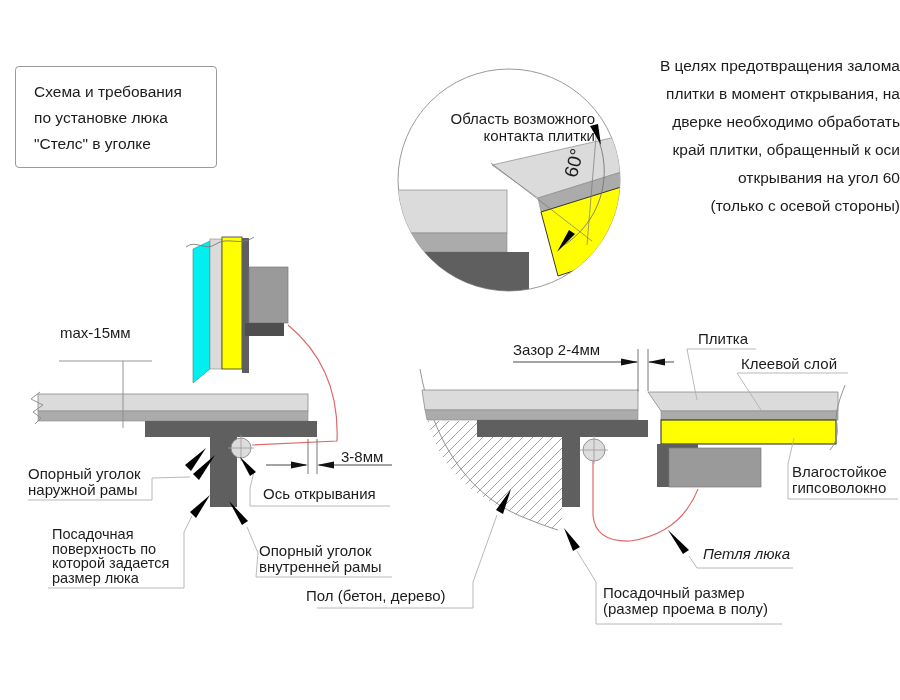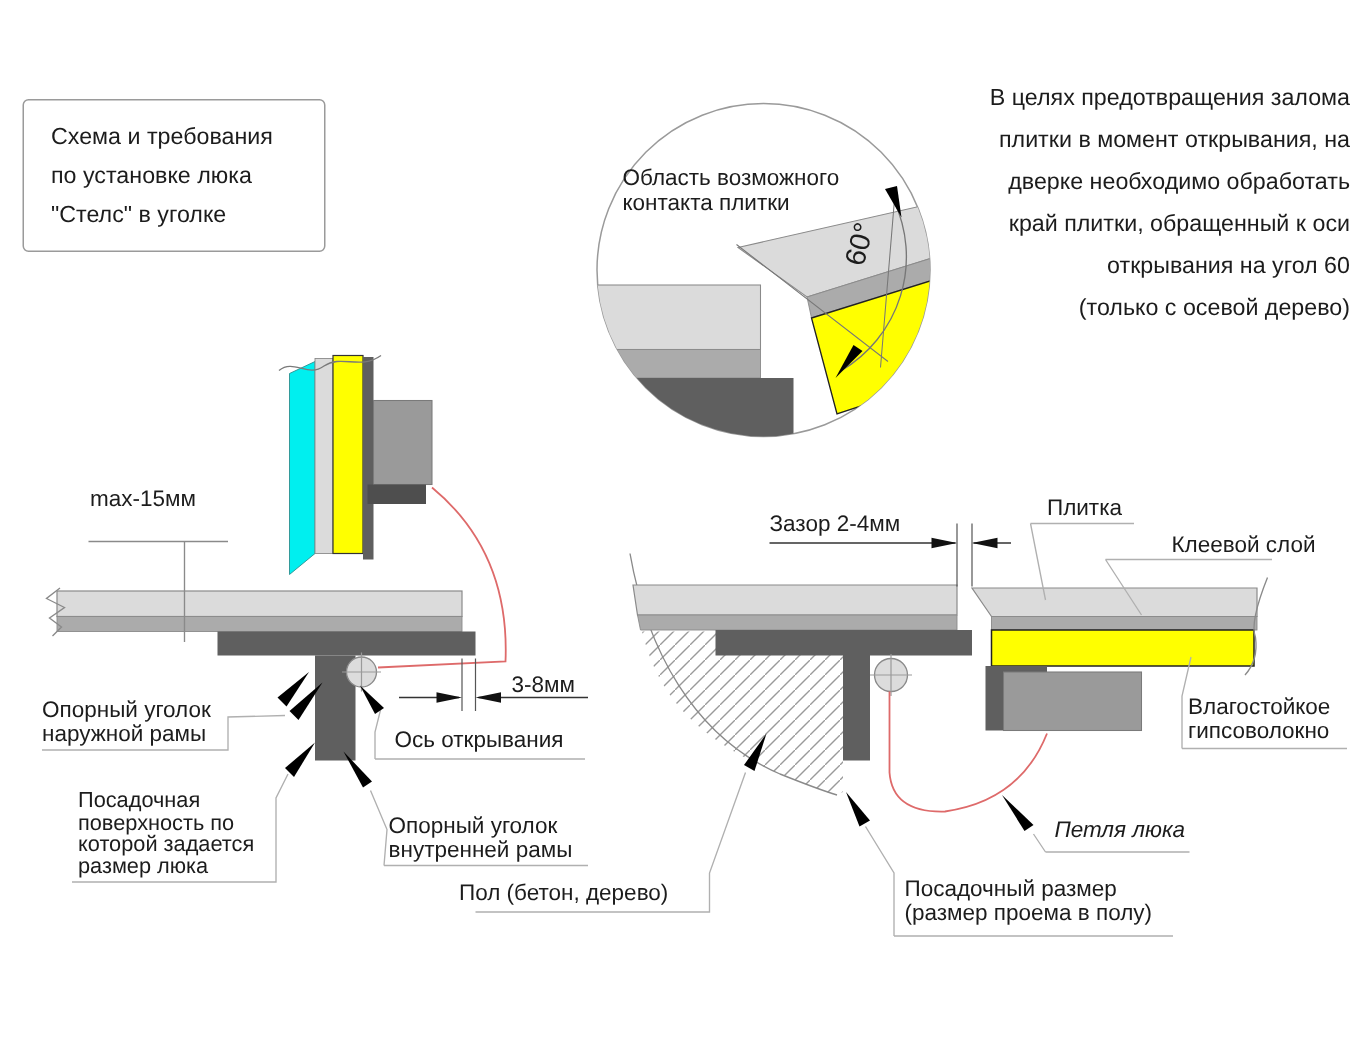--- a/index.html
+++ b/index.html
@@ -5,21 +5,21 @@
   html,body{margin:0;padding:0;background:#ffffff;}
   #stage{position:relative;width:900px;height:700px;background:#ffffff;overflow:hidden;
          font-family:"Liberation Sans",sans-serif;}
   #draw{position:absolute;left:0;top:0;}
   .lbl{position:absolute;font-size:15px;line-height:15.5px;color:#1c1c1c;white-space:nowrap;}
   .lbl div{white-space:nowrap;}
   #title-box{position:absolute;left:15px;top:66px;width:182px;padding:12px 0 10px 18px;
              border:1.2px solid #9a9a9a;border-radius:4px;font-size:15.5px;line-height:26px;color:#1c1c1c;}
   #note-block{position:absolute;left:622px;top:52px;width:278px;text-align:right;
               font-size:15.5px;line-height:28px;color:#1c1c1c;}
-  #detail-label{position:absolute;left:415px;top:110px;width:180px;text-align:left;
+  #detail-label{position:absolute;left:415px;top:110px;width:180px;text-align:right;
                 font-size:15px;line-height:17px;color:#1c1c1c;}
   #angle-label{position:absolute;left:560px;top:152px;font-size:19px;color:#1c1c1c;
                transform:rotate(-75deg);transform-origin:center;}
   .tight{font-size:14.5px;line-height:14.5px;}
 </style>
 </head>
 <body>
 
 <div id="stage">
 
@@ -133,21 +133,21 @@
   <div>по установке люка</div>
   <div>"Стелс" в уголке</div>
 </div>
 
 <div id="note-block">
   <div>В целях предотвращения залома</div>
   <div>плитки в момент открывания, на</div>
   <div>дверке необходимо обработать</div>
   <div>край плитки, обращенный к оси</div>
   <div>открывания на угол 60</div>
-  <div>(только с осевой дерево)</div>
+  <div>(только с осевой стороны)</div>
 </div>
 
 <div id="detail-label">
   <div>Область возможного</div>
   <div>контакта плитки</div>
 </div>
 <div id="angle-label">60°</div>
 
 <div class="lbl" style="left:60px;top:325px;">max-15мм</div>
 <div class="lbl" style="left:341px;top:449px;">3-8мм</div>
@@ -165,21 +165,21 @@
   <div>размер люка</div>
 </div>
 
 <div class="lbl" style="left:259px;top:543px;">
   <div>Опорный уголок</div>
   <div>внутренней рамы</div>
 </div>
 
 <div class="lbl" style="left:513px;top:342px;">Зазор 2-4мм</div>
 <div class="lbl" style="left:698px;top:331px;">Плитка</div>
-<div class="lbl" style="left:741px;top:356px;margin-left:40px;">Клеевой слой</div>
+<div class="lbl" style="left:741px;top:356px;">Клеевой слой</div>
 
 <div class="lbl" style="left:792px;top:464px;">
   <div>Влагостойкое</div>
   <div>гипсоволокно</div>
 </div>
 
 <div class="lbl" style="left:703px;top:546px;font-style:italic;">Петля люка</div>
 <div class="lbl" style="left:306px;top:588px;">Пол (бетон, дерево)</div>
 
 <div class="lbl" style="left:603px;top:585px;line-height:16px;">

